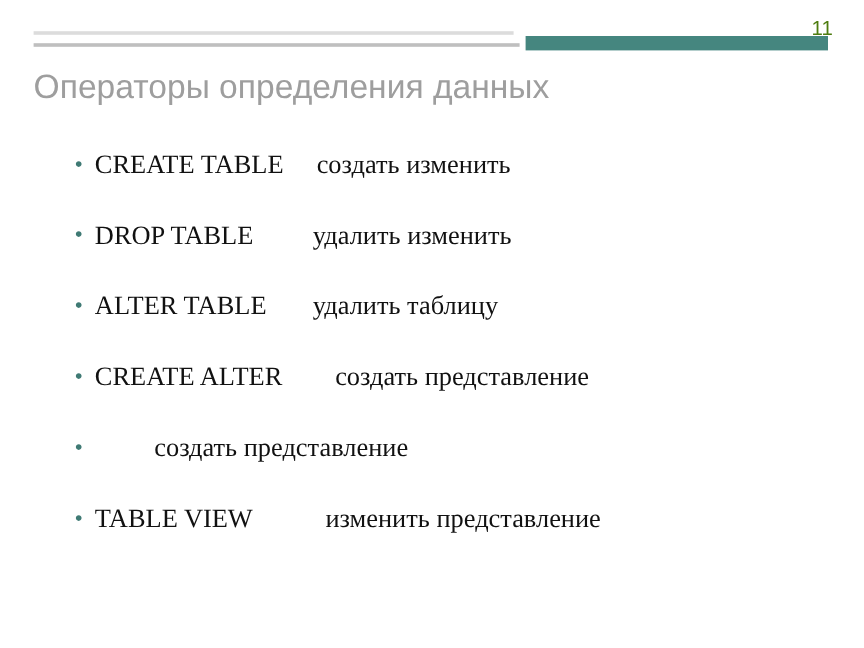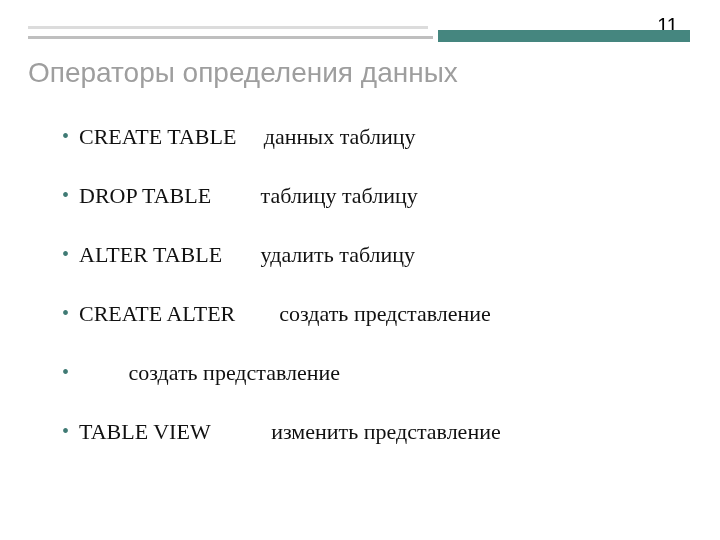--- a/index.html
+++ b/index.html
@@ -9,23 +9,23 @@
     height: 540px;
     background: #ffffff;
     font-family: "Segoe UI", "Arial", sans-serif;
     overflow: hidden;
     position: relative;
   }
 
   .page-number {
     position: absolute;
     top: 14px;
-    right: 42px;
-    color: #000000;
-    font-size: 20px;
+    right: 26px;
+    color: #4d7c0f;
+    font-size: 17px;
   }
 
   .top-bars {
     position: absolute;
     top: 26px;
     left: 0;
     right: 0;
     height: 22px;
   }
   .bar-left {
@@ -109,27 +109,27 @@
   <div class="bar-right-thick"></div>
 </div>
 
 <div class="title">Операторы определения данных</div>
 
 <div class="content">
   <div class="bullet-row">
     <span class="bullet">•</span>
     <span class="op">CREATE TABLE</span>
     <span class="op">     </span>
-    <span class="desc">данных таблицу</span>
+    <span class="desc">создать изменить</span>
   </div>
   <div class="bullet-row">
     <span class="bullet">•</span>
     <span class="op">DROP TABLE</span>
     <span class="op">         </span>
-    <span class="desc">таблицу таблицу</span>
+    <span class="desc">удалить изменить</span>
   </div>
   <div class="bullet-row">
     <span class="bullet">•</span>
     <span class="op">ALTER TABLE</span>
     <span class="op">       </span>
     <span class="desc">удалить таблицу</span>
   </div>
   <div class="bullet-row">
     <span class="bullet">•</span>
     <span class="op">CREATE ALTER</span>

